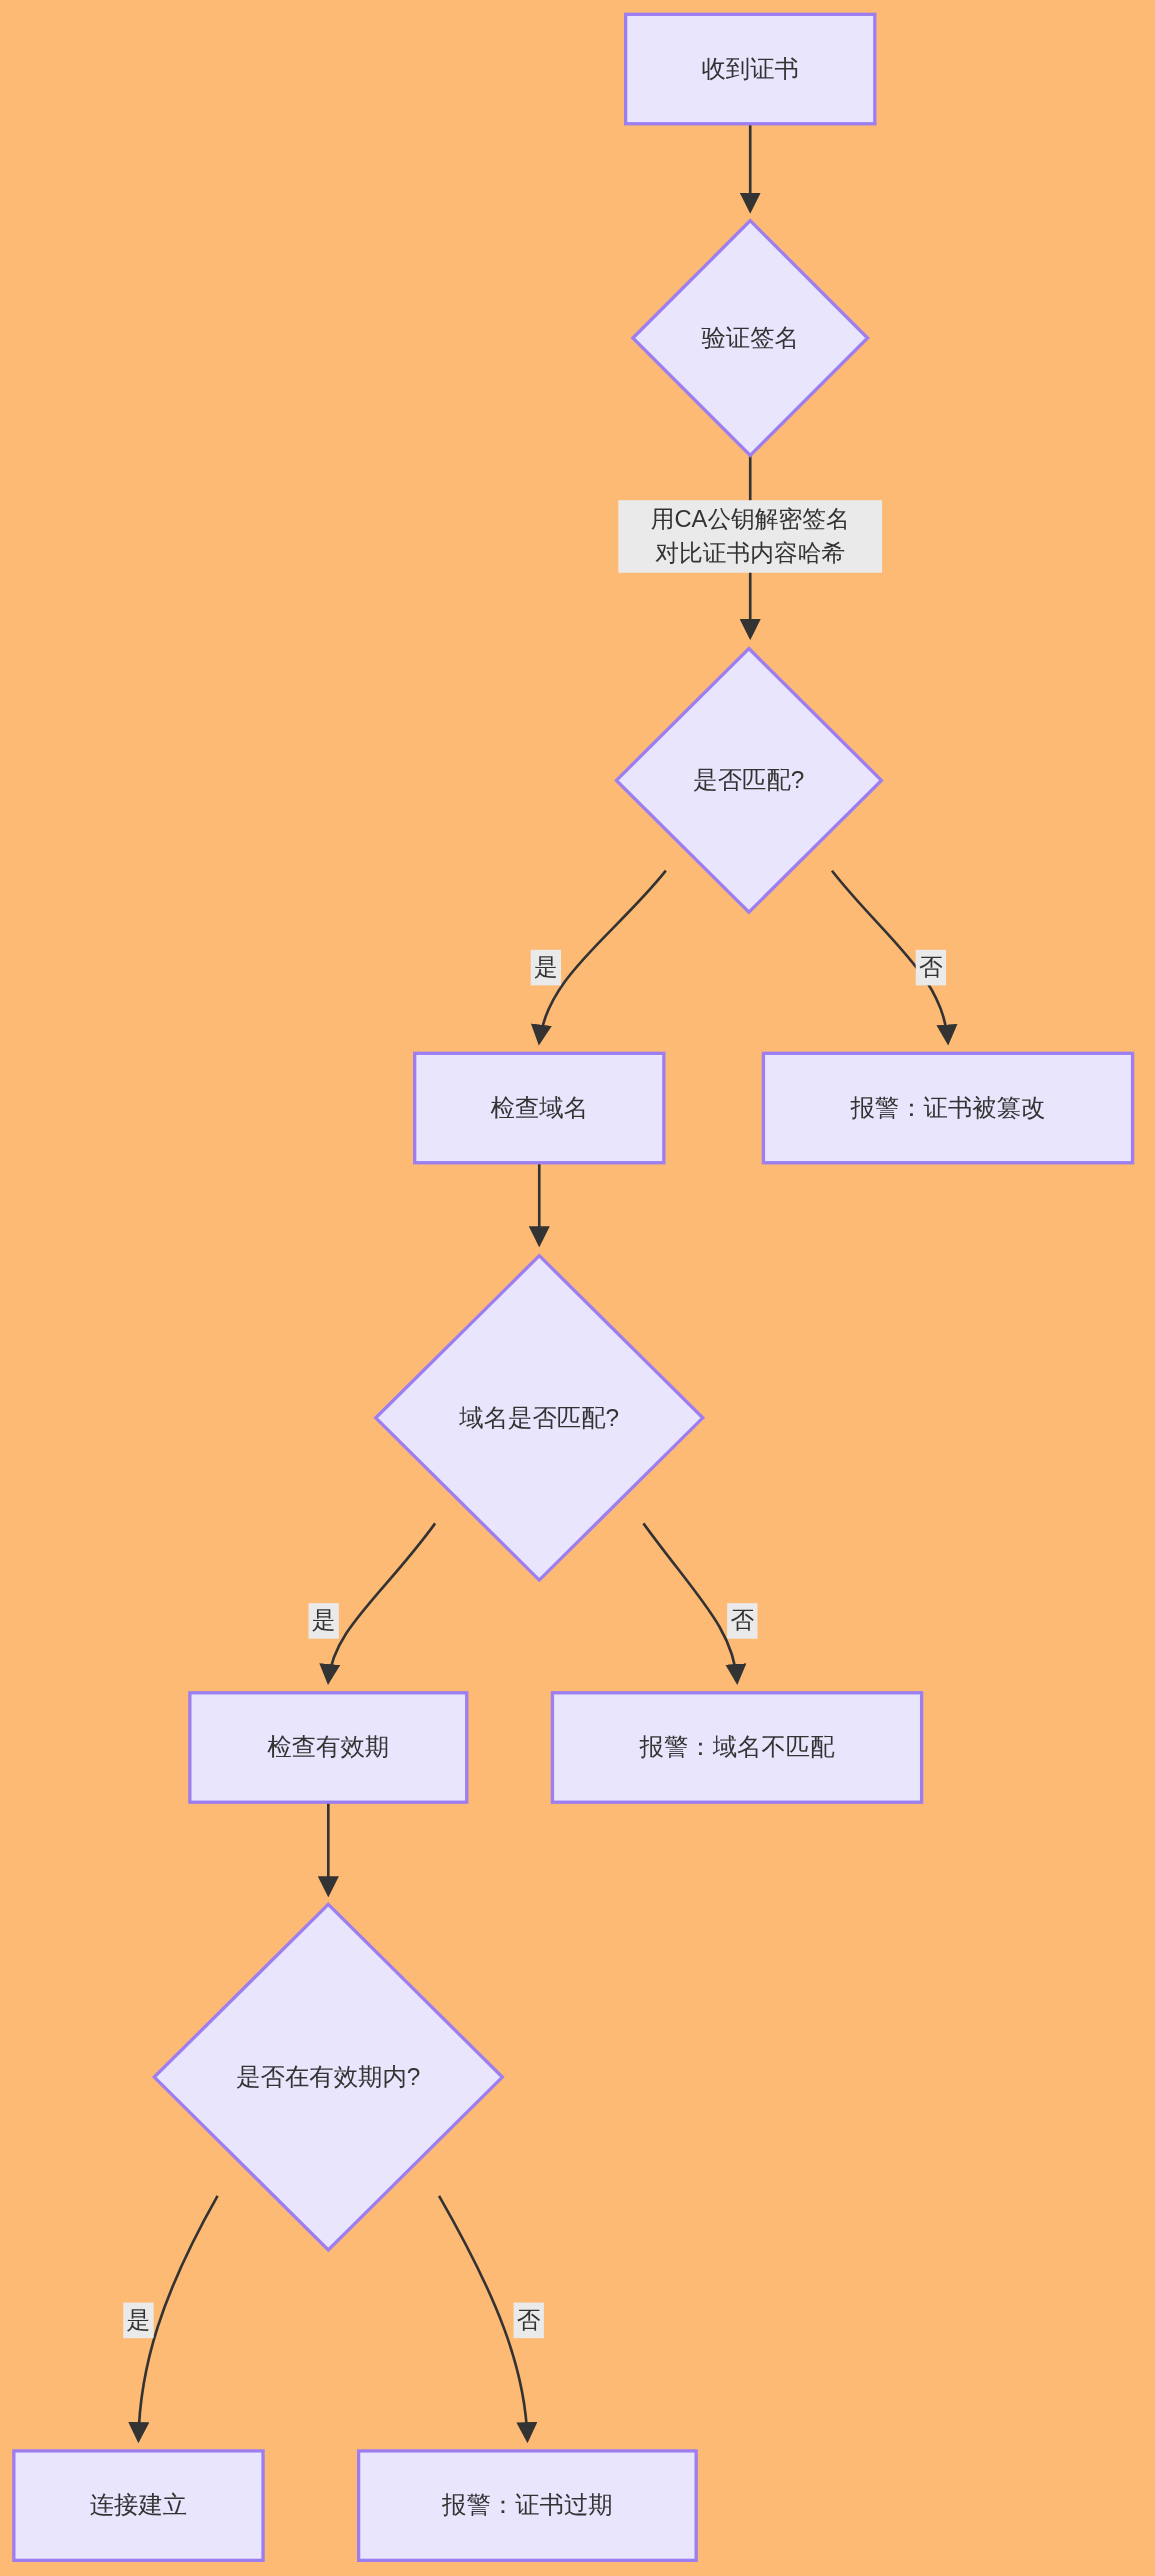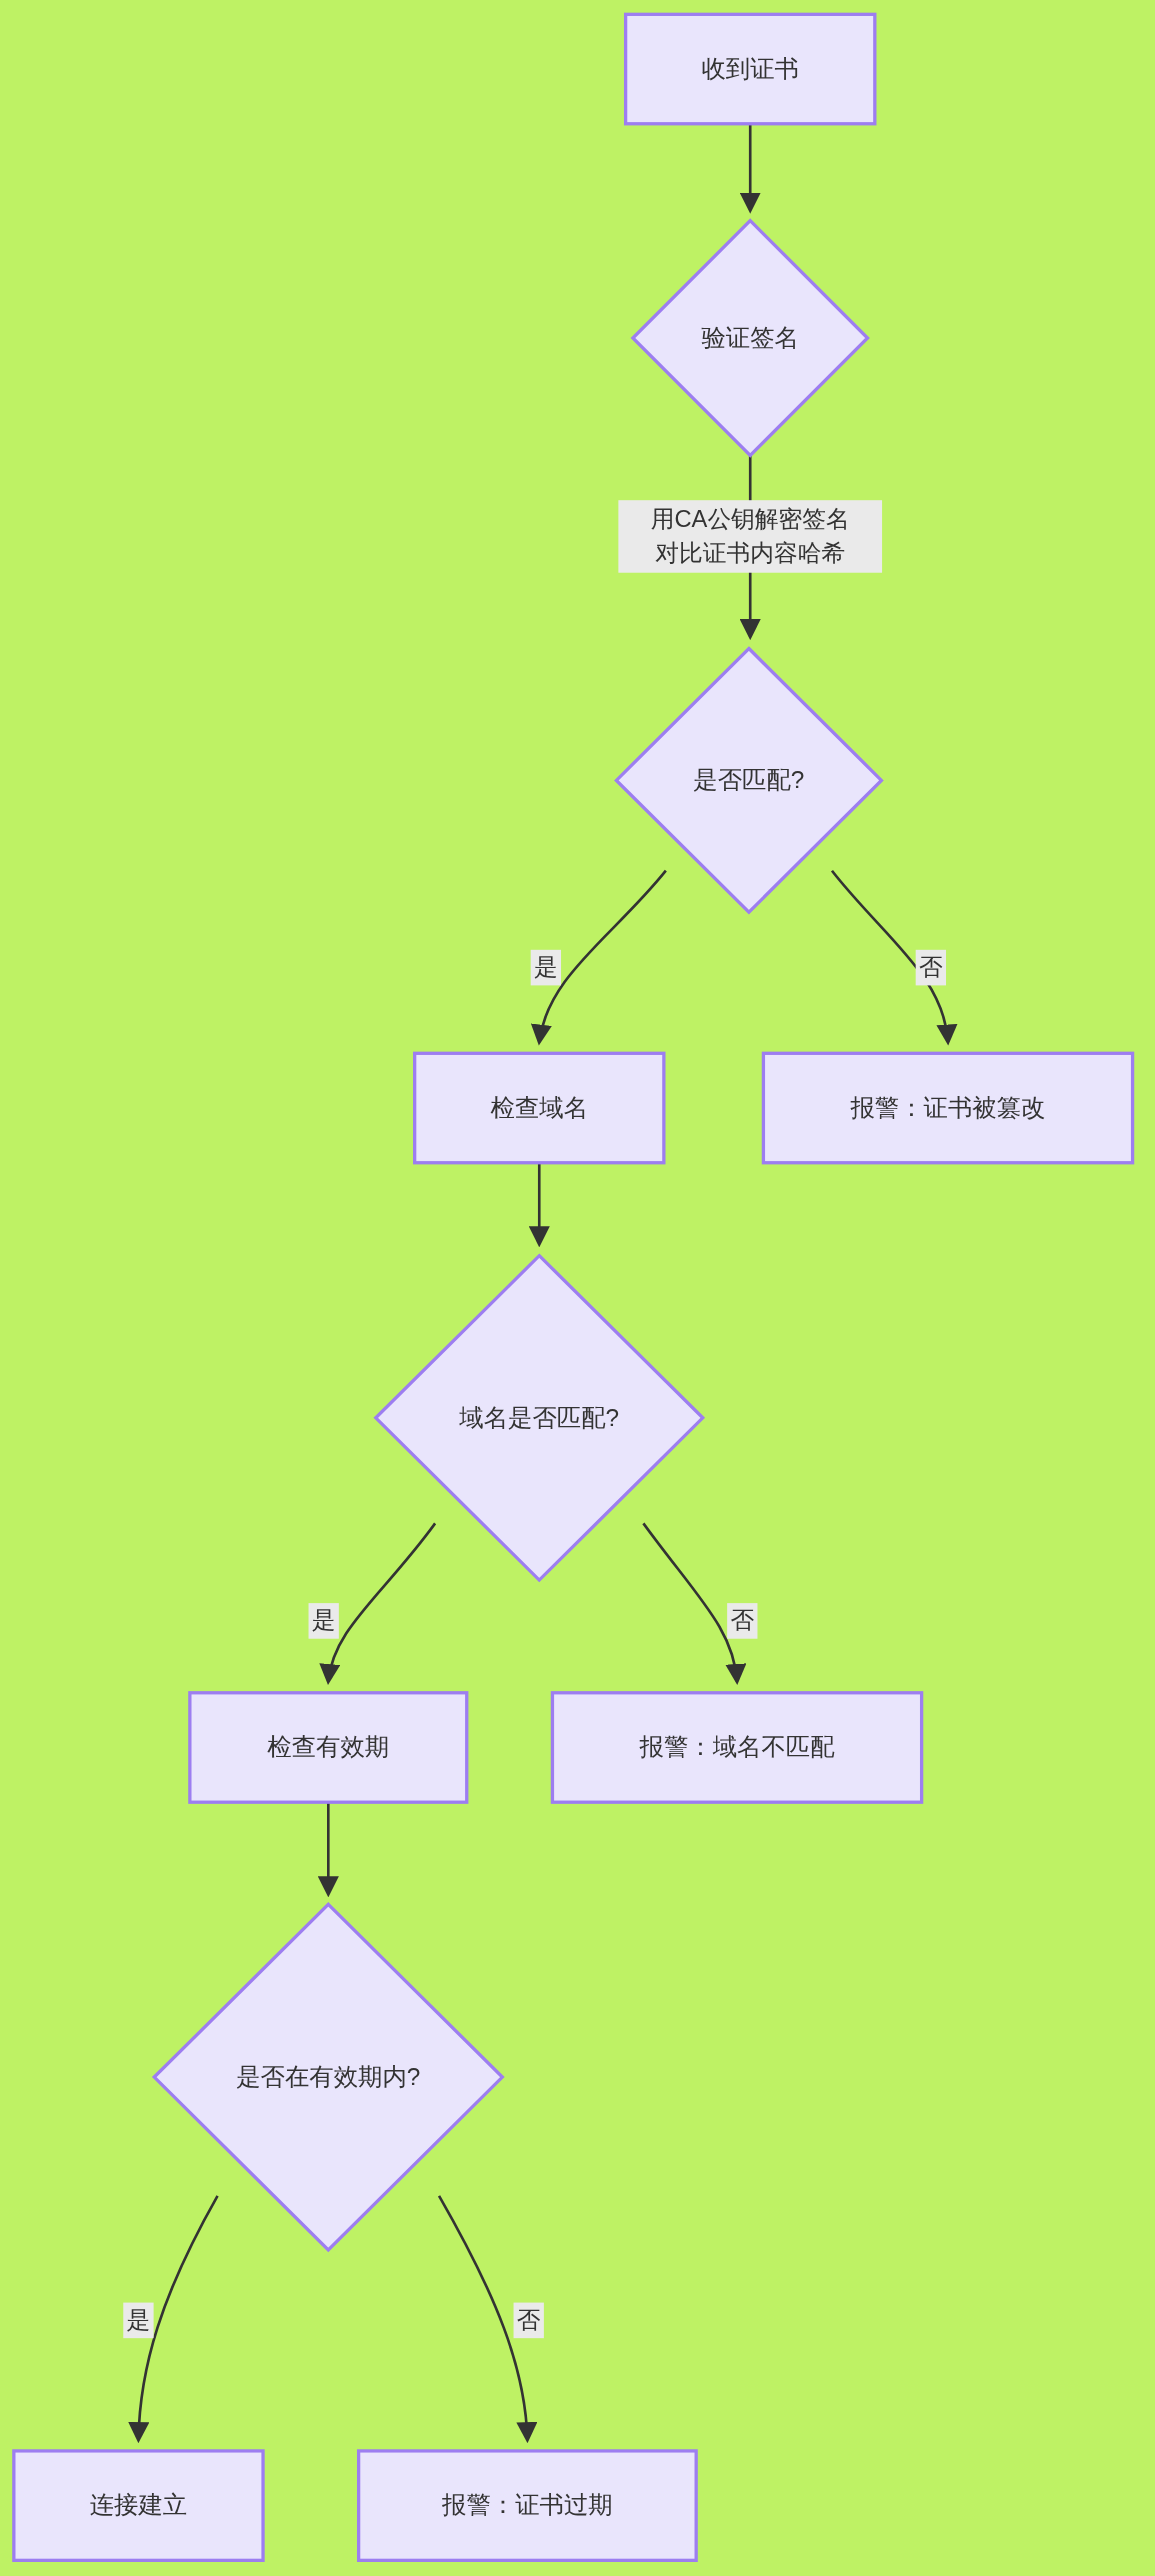--- a/index.html
+++ b/index.html
@@ -10,21 +10,21 @@
   body {
     width: 1155px;
     height: 2576px;
     font-family: "Liberation Sans", "DejaVu Sans", sans-serif;
     overflow: hidden;
   }
   #flow-root {
     position: relative;
     width: 1155px;
     height: 2576px;
-    background: #bef264;
+    background: #fdba74;
   }
   svg#flow-svg {
     position: absolute;
     left: 0;
     top: 0;
     width: 1155px;
     height: 2576px;
     display: block;
   }
   .node-shape {

